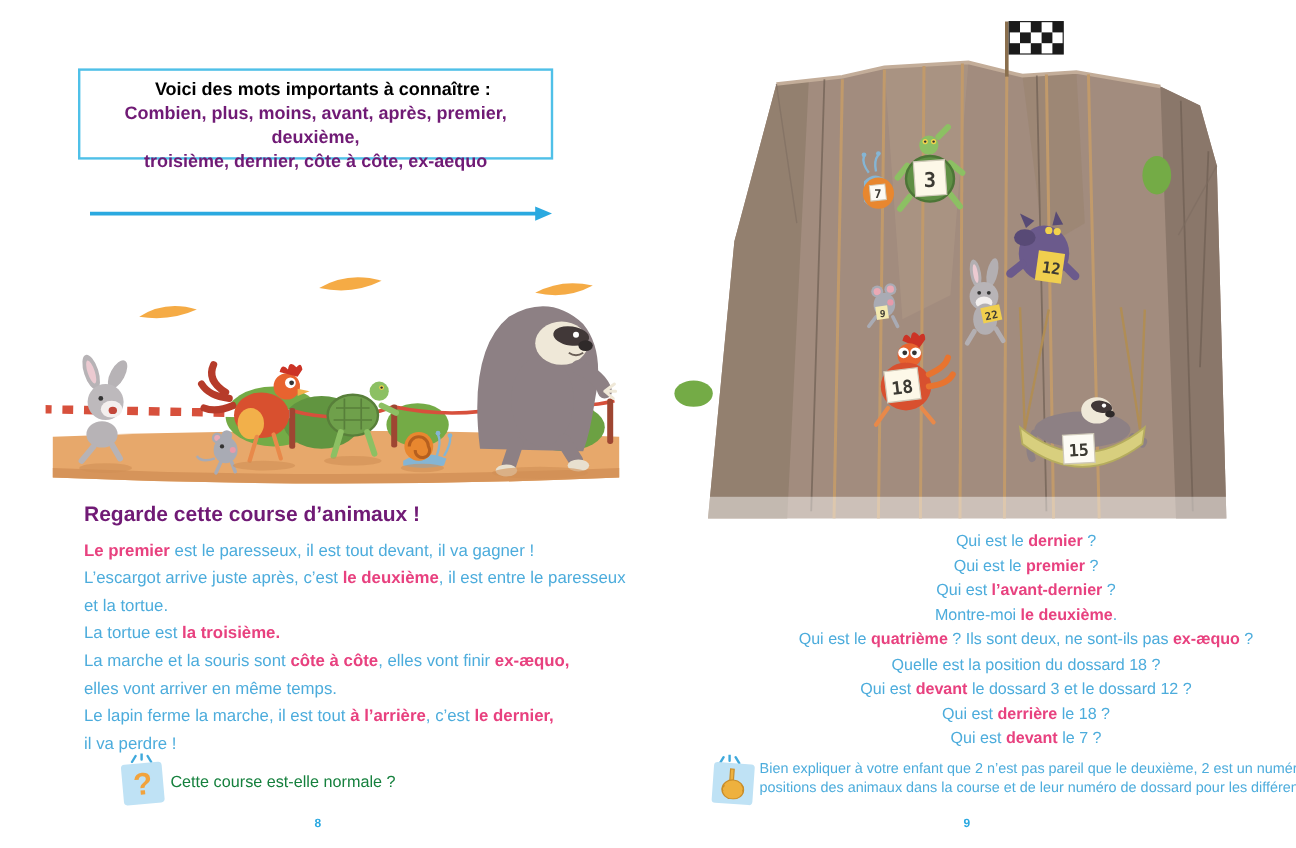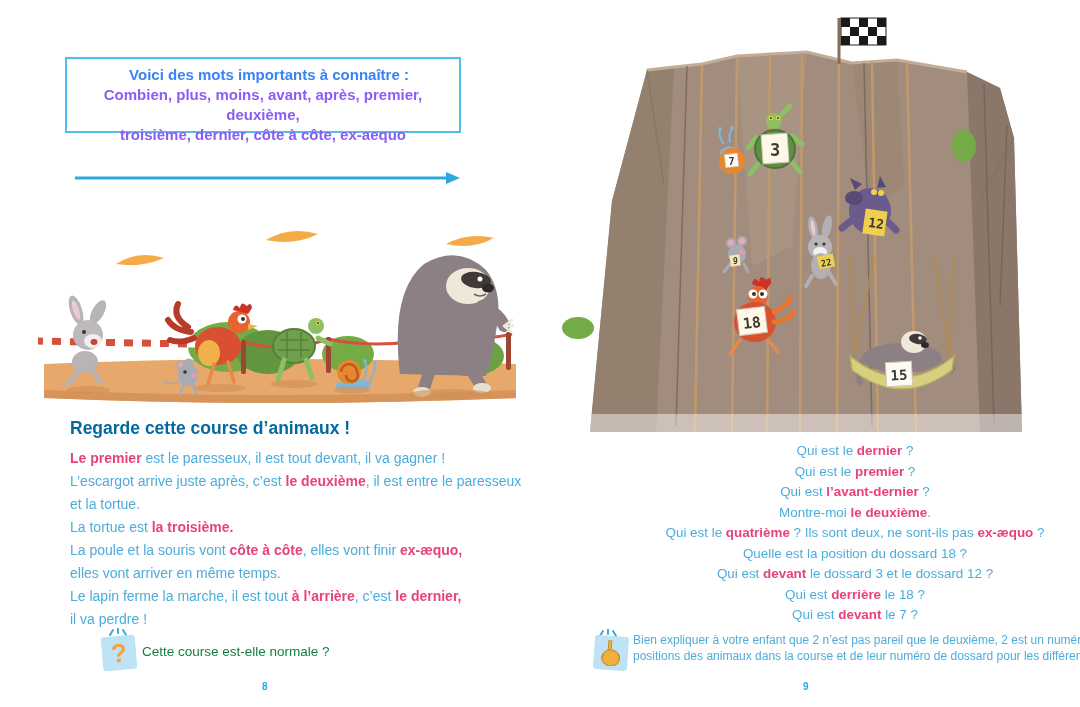--- a/index.html
+++ b/index.html
@@ -1,26 +1,26 @@
 <!DOCTYPE html>
 <html><head>
 <meta charset="utf-8">
 <style>
   html,body{margin:0;padding:0;background:#fff;}
   #spread{position:relative;width:1080px;height:707px;background:#ffffff;overflow:hidden;
           font-family:"Liberation Sans",sans-serif;}
   
   .vocab-box{position:absolute;left:65px;top:57px;width:392px;height:66px;
              border:2px solid #4fc0e8;background:#fff;text-align:center;padding-top:6px;}
-  .vocab-title{color:#3b82f6;font-weight:bold;font-size:15px;line-height:20px;margin:0;padding-left:12px;}
-  .vocab-words{color:#8b5cf6;font-weight:bold;font-size:15px;line-height:20px;margin:0;}
+  .vocab-title{color:#000000;font-weight:bold;font-size:15px;line-height:20px;margin:0;padding-left:12px;}
+  .vocab-words{color:#701a75;font-weight:bold;font-size:15px;line-height:20px;margin:0;}
   
   .arrow-wrap{position:absolute;left:75px;top:170px;width:386px;height:16px;}
   
-  .heading{position:absolute;left:70px;top:418px;color:#0369a1;font-weight:bold;font-size:17.5px;margin:0;}
+  .heading{position:absolute;left:70px;top:418px;color:#701a75;font-weight:bold;font-size:17.5px;margin:0;}
   .paragraph{position:absolute;left:70px;top:450px;width:440px;}
   .paragraph p{margin:0;height:23px;font-size:14px;color:#4cacdc;white-space:nowrap;}
   .questions{position:absolute;left:645px;top:443px;width:420px;text-align:center;}
   .questions p{margin:0;height:20.5px;font-size:13.4px;color:#4cacdc;white-space:nowrap;}
   .hl{color:#e8417f;font-weight:bold;}
   
   .qrow-left{position:absolute;left:98px;top:630px;width:420px;height:44px;}
   .note-right{position:absolute;left:592px;top:630px;width:470px;height:60px;}
   .tip-icon{position:absolute;width:34px;height:34px;background:#bfe2f5;border-radius:3px;
             transform:rotate(-5deg);display:flex;align-items:center;justify-content:center;}
@@ -159,21 +159,21 @@
     </svg>
   </div>
 
   <p class="heading">Regarde cette course d’animaux !</p>
 
   <div class="paragraph">
     <p><span class="hl">Le premier</span><span> est le paresseux, il est tout devant, il va gagner !</span></p>
     <p><span>L’escargot arrive juste après, c’est </span><span class="hl">le deuxième</span><span>, il est entre le paresseux</span></p>
     <p><span>et la tortue.</span></p>
     <p><span>La tortue est </span><span class="hl">la troisième.</span></p>
-    <p><span>La poule et la souris vont </span><span class="hl">côte à côte</span><span>, elles vont finir </span><span class="hl">ex-æquo,</span></p>
+    <p><span>La marche et la souris sont </span><span class="hl">côte à côte</span><span>, elles vont finir </span><span class="hl">ex-æquo,</span></p>
     <p><span>elles vont arriver en même temps.</span></p>
     <p><span>Le lapin ferme la marche, il est tout </span><span class="hl">à l’arrière</span><span>, c’est </span><span class="hl">le dernier,</span></p>
     <p><span>il va perdre !</span></p>
   </div>
 
   <div class="qrow-left">
     <svg class="sparkles" style="left:10px;top:-2px;" width="22" height="8" viewBox="0 0 22 8">
       <path d="M2,7 L5,2 M10,5 L10,0 M18,7 L15,2" stroke="#3fa9dc" stroke-width="2" stroke-linecap="round"></path>
     </svg>
     <div class="tip-icon" style="left:4px;top:6px;">

